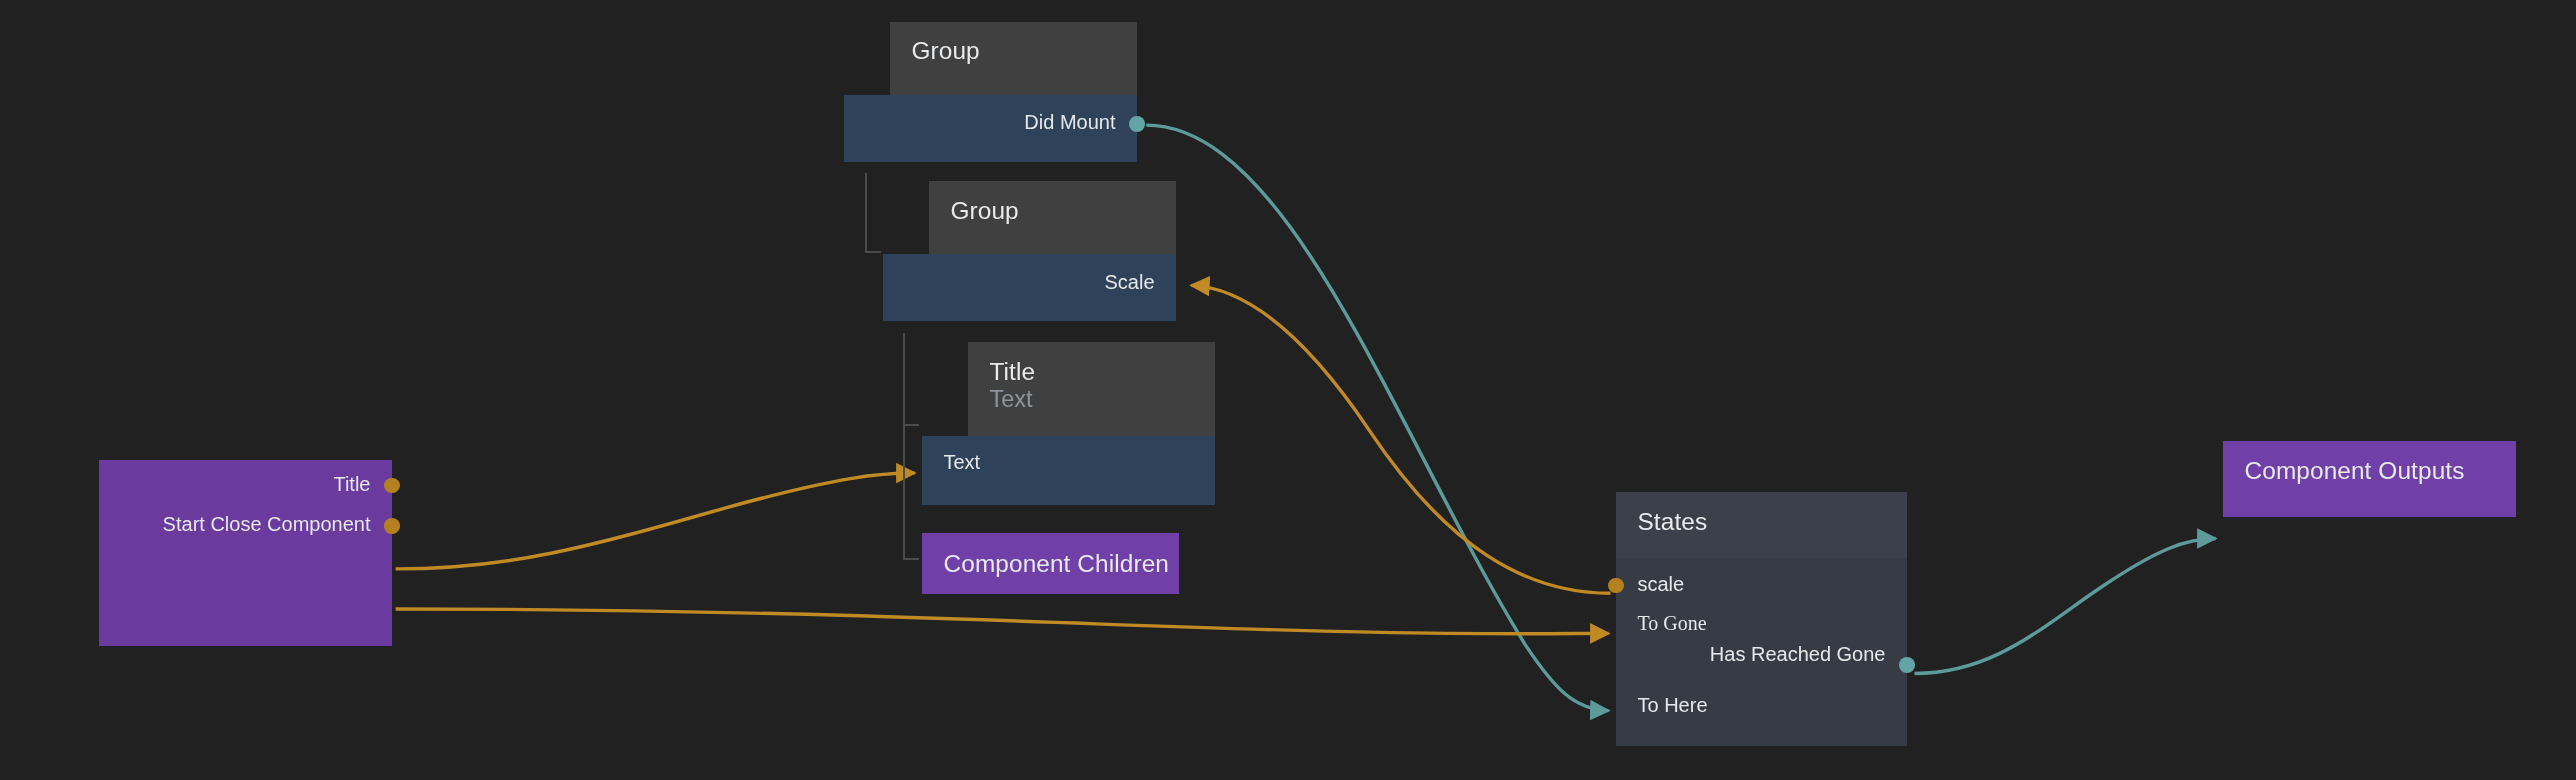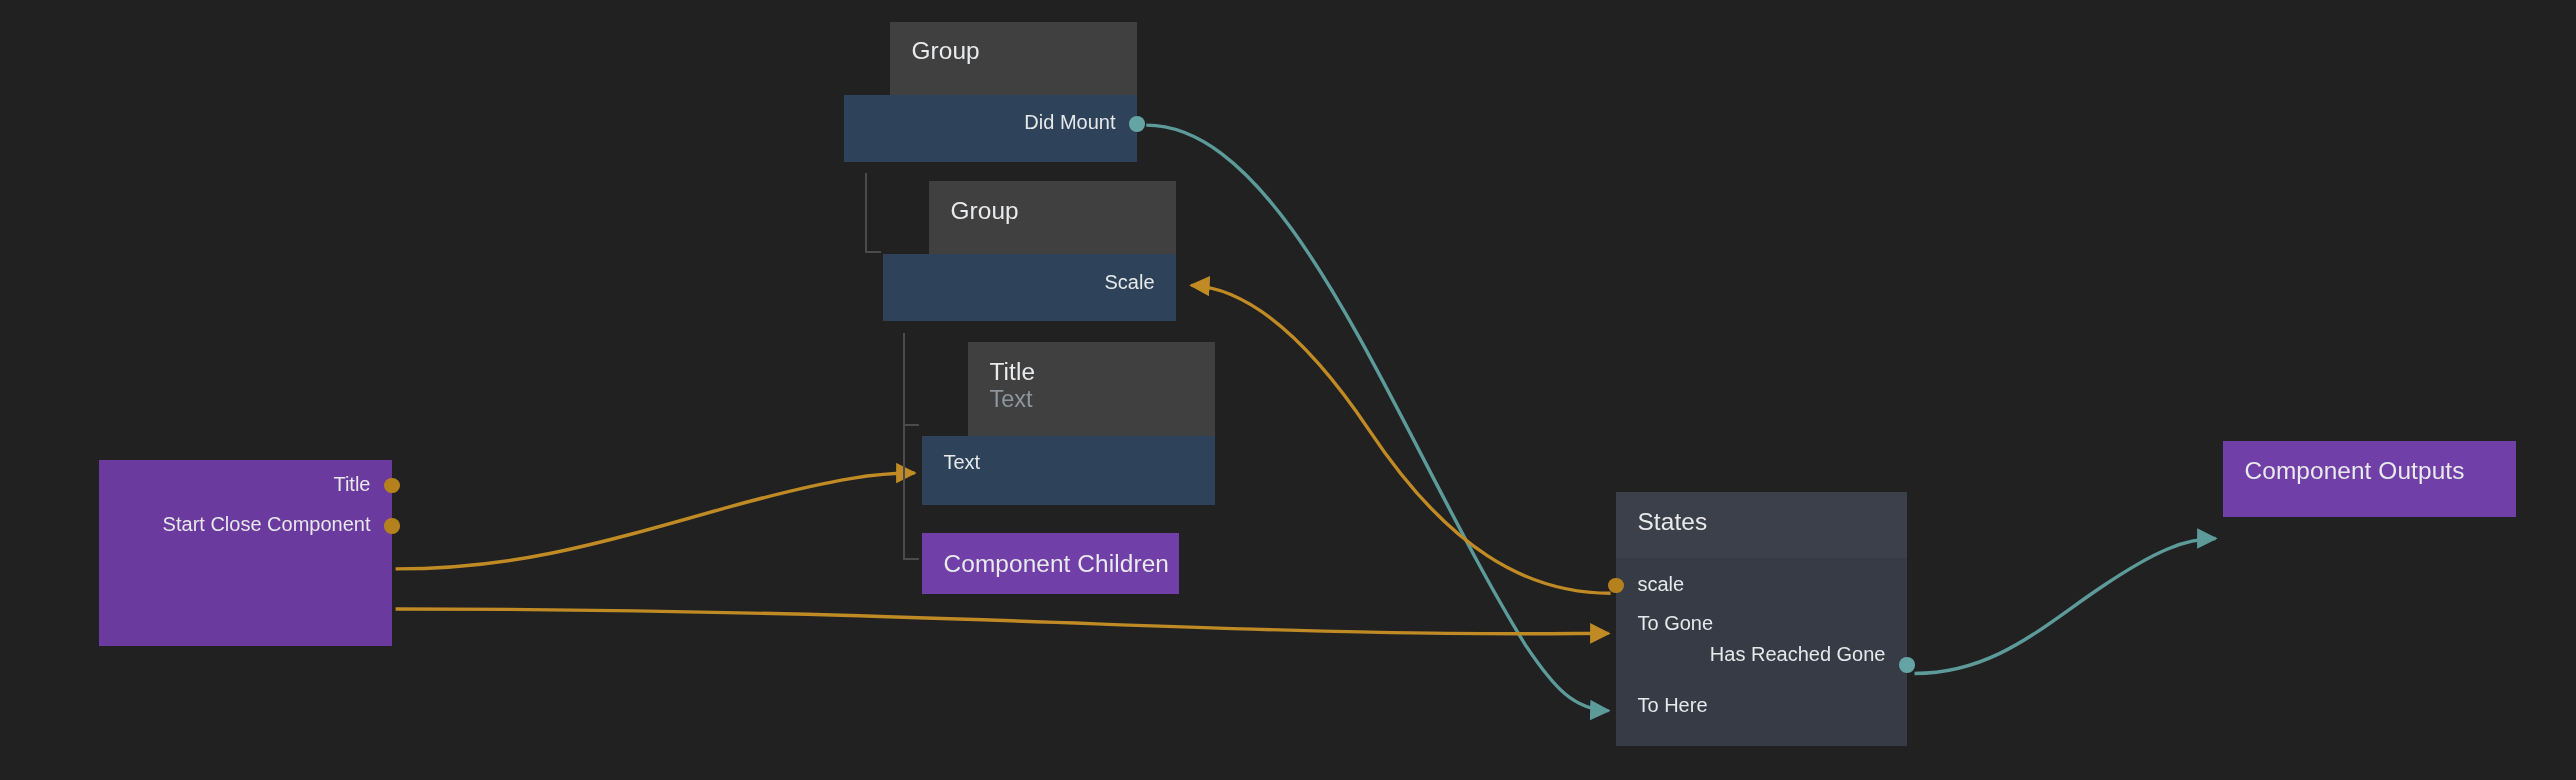--- a/index.html
+++ b/index.html
@@ -189,21 +189,21 @@
   <div class="node gray" style="left:1616px; top:492px; width:291px; height:254px;">
     <div class="node-header" style="height:66px;">
       <div class="node-title">States</div>
     </div>
     <div class="node-body">
       <div class="port outleft" style="top:15.6px;">
         <span>scale</span>
       </div>
       <div class="port-dot orange" style="left:-7.8px; top:19.6px;"></div>
 
-      <div class="port in" style="top:55px;">
+      <div class="port in" style="top:55px;font-family:Liberation Serif, serif;">
         <span>To Gone</span>
       </div>
 
       <div class="port out" style="top:86px;">
         <span>Has Reached Gone</span>
       </div>
       <div class="port-dot teal" style="right:-7.8px; top:99px;"></div>
 
       <div class="port in" style="top:137px;">
         <span>To Here</span>

